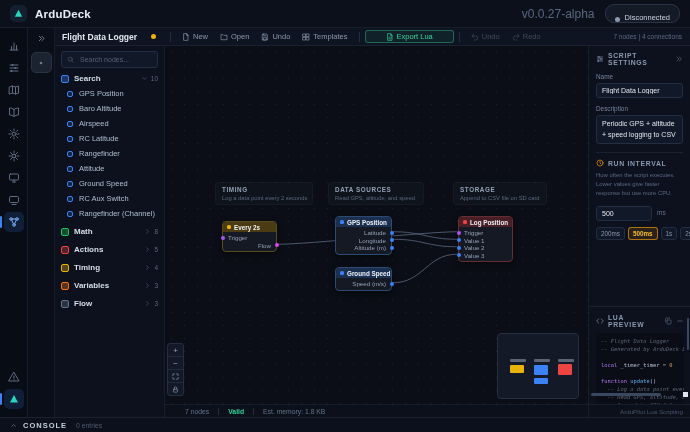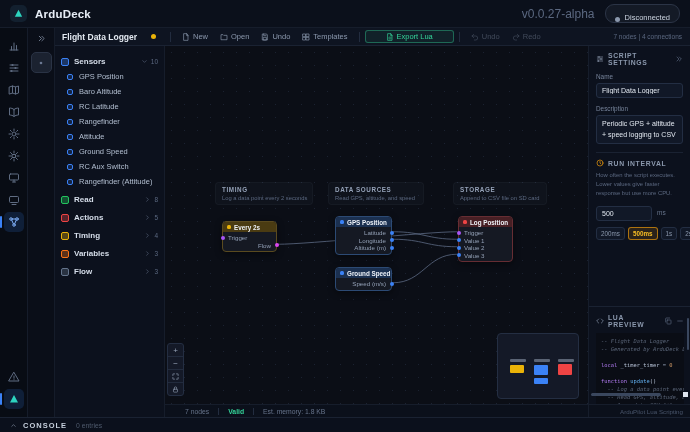--- a/index.html
+++ b/index.html
@@ -346,68 +346,81 @@
     <div id="strip-slot">
         <span class="i">
           <svg viewBox="0 0 24 24">
             <circle cx="12" cy="12" r="4" fill="currentColor" stroke="none"></circle>
           </svg>
         </span>
       </div>
   </div>
 
   <div id="palette" class="abs">
+    <div id="search">
+      <span class="i">
+          <svg viewBox="0 0 24 24">
+            <circle cx="11" cy="11" r="7"></circle>
+            <path d="M16.5 16.5 21 21"></path>
+          </svg>
+        </span>
+      <input placeholder="Search nodes..." style="">
+    </div>
     <div id="palette-list">
         <div class="pal-cat">
           <span class="cat-ic" style="background:#3b82f655;border:1px solid #3b82f6;box-sizing:border-box;"></span>
-          <b>Sensors</b>
+          <b>Search</b>
           <span class="cat-right">
             <span class="i">
               <svg viewBox="0 0 24 24">
                 <path d="M6 9l6 6 6-6"></path>
               </svg>
             </span>
             <span>10</span>
           </span>
         </div>
         <div class="pal-item">
           <span class="item-ic"></span>
           <span>GPS Position</span>
         </div>
         <div class="pal-item">
           <span class="item-ic"></span>
           <span>Baro Altitude</span>
         </div>
         <div class="pal-item">
           <span class="item-ic"></span>
+          <span>Airspeed</span>
+        </div>
+        <div class="pal-item">
+          <span class="item-ic"></span>
           <span>RC Latitude</span>
         </div>
         <div class="pal-item">
           <span class="item-ic"></span>
           <span>Rangefinder</span>
         </div>
         <div class="pal-item">
           <span class="item-ic"></span>
           <span>Attitude</span>
         </div>
         <div class="pal-item">
           <span class="item-ic"></span>
           <span>Ground Speed</span>
         </div>
         <div class="pal-item">
           <span class="item-ic"></span>
           <span>RC Aux Switch</span>
         </div>
         <div class="pal-item">
           <span class="item-ic"></span>
-          <span>Rangefinder (Attitude)</span>
+          <span>Rangefinder (Channel)</span>
         </div>
         <div class="pal-cat">
           <span class="cat-ic" style="background:#22c55e55;border:1px solid #22c55e;box-sizing:border-box;"></span>
-          <b>Read</b>
+          <b>Math</b>
           <span class="cat-right">
             <span class="i">
               <svg viewBox="0 0 24 24">
                 <path d="M9 6l6 6-6 6"></path>
               </svg>
             </span>
             <span>8</span>
           </span>
         </div>
         <div class="pal-cat">

